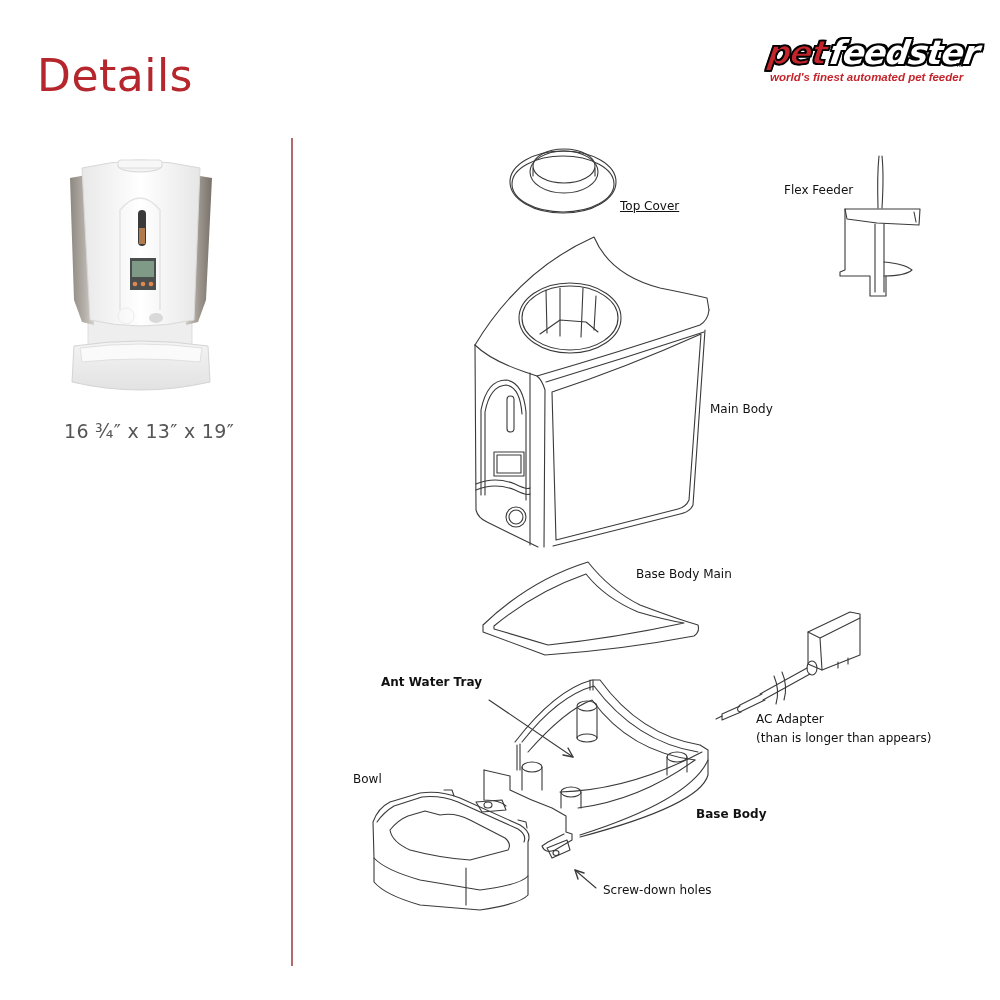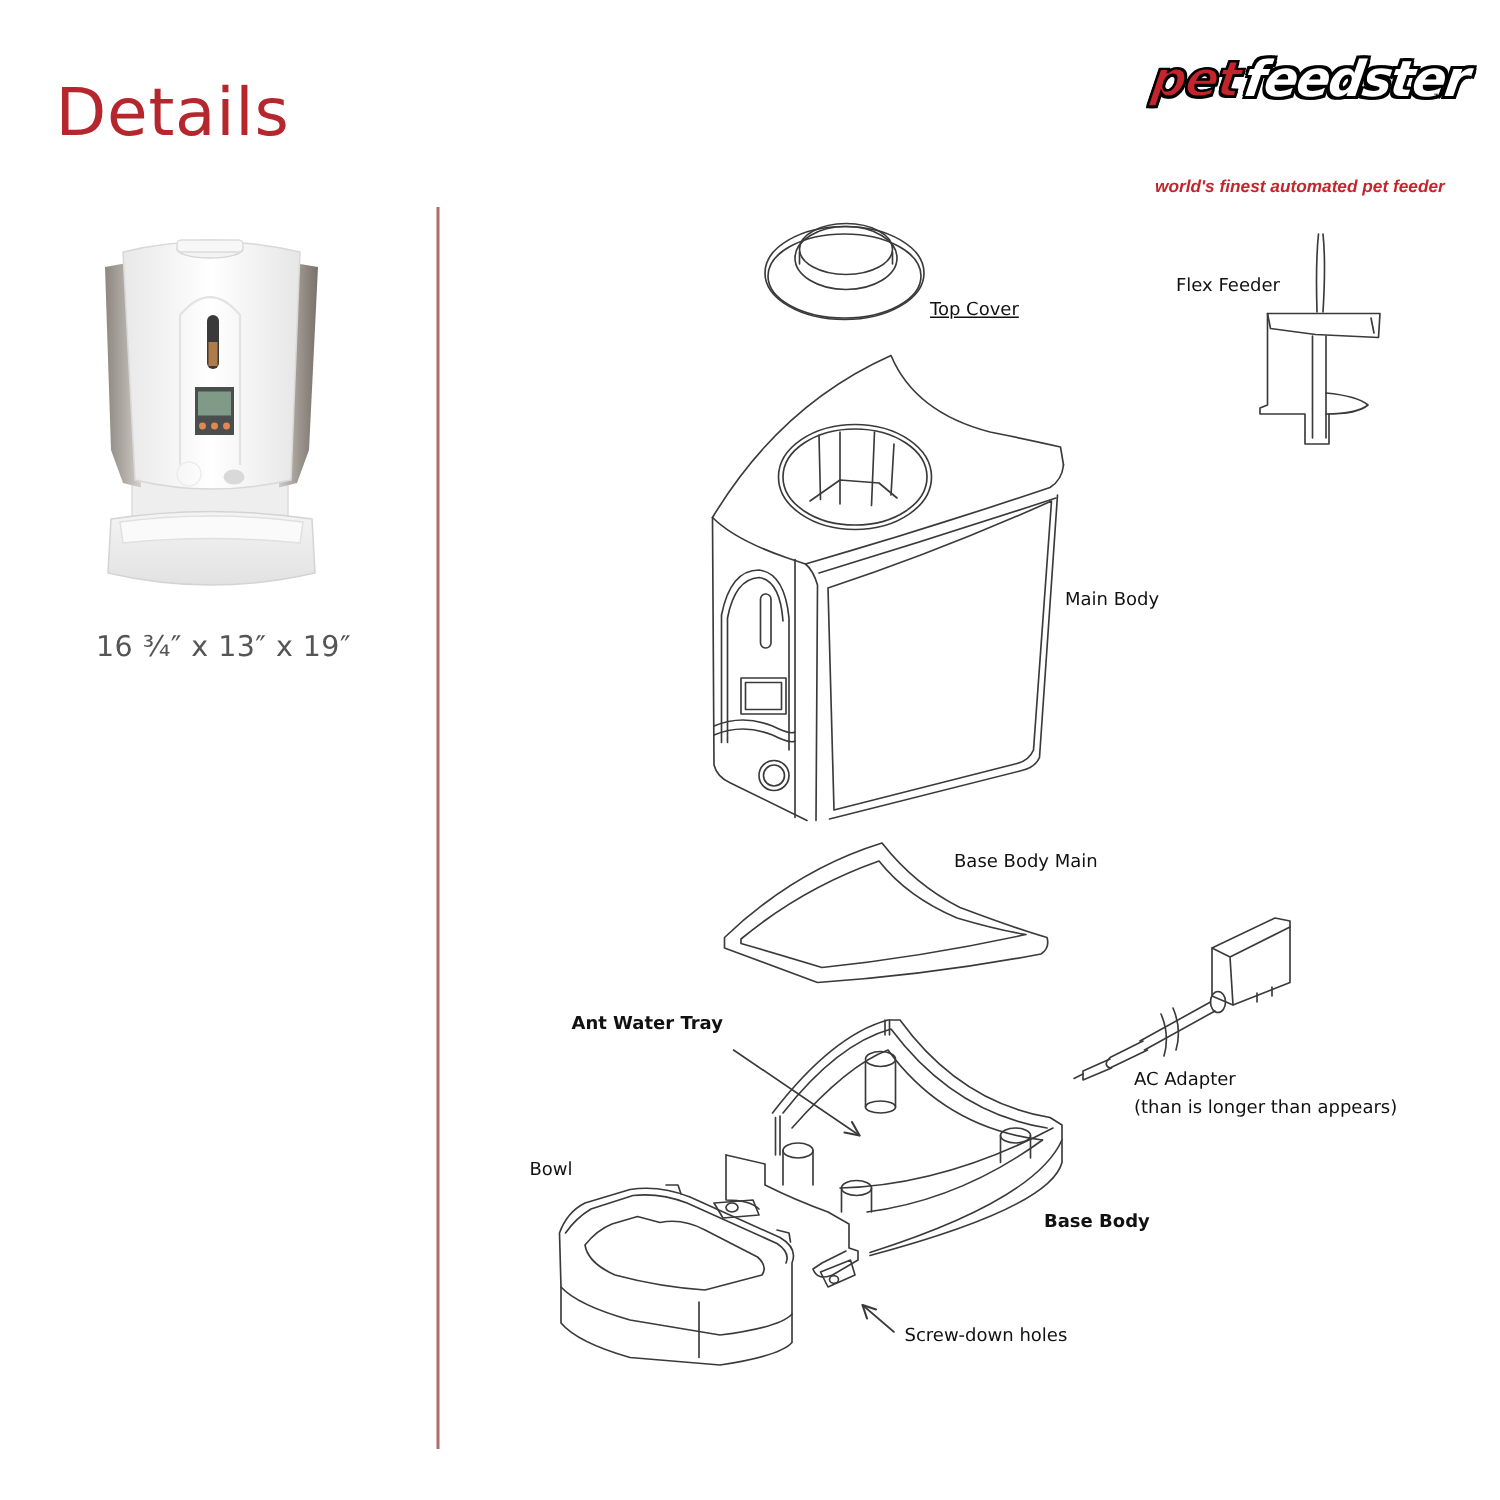--- a/index.html
+++ b/index.html
@@ -3,21 +3,21 @@
 <meta charset="utf-8">
 <style>
   html, body { margin:0; padding:0; background:#ffffff; }
   body { width:1000px; height:1000px; position:relative; overflow:hidden; font-family:"Liberation Sans", sans-serif; }
   .title { position:absolute; left:37px; top:30px; font-size:44px; color:#b5272d; font-family:"DejaVu Sans", sans-serif; font-weight:400; letter-spacing:0.5px; line-height:1;margin-top:24px; }
   .logo { position:absolute; left:768px; top:36px; width:200px; height:52px; }
   .logo .word { position:absolute; top:0; font-family:"DejaVu Sans", sans-serif; font-weight:bold; font-style:italic; font-size:33px; letter-spacing:-1px; line-height:1; transform:skewX(-8deg); }
   .logo .pet { left:0; color:#c4242b; -webkit-text-stroke:1.5px #000; text-shadow:1px 1px 0 #000,-1px -1px 0 #000,1px -1px 0 #000,-1px 1px 0 #000; }
   .logo .feedster { left:62px; color:#ffffff; text-shadow:2px 0 0 #000,-2px 0 0 #000,0 2px 0 #000,0 -2px 0 #000,2px 2px 0 #000,-2px -2px 0 #000,2px -2px 0 #000,-2px 2px 0 #000; }
   .logo .tm { position:absolute; left:188px; top:26px; font-size:5px; color:#000; }
-  .logo .tagline { position:absolute; left:2px; top:35px; font-size:11.5px; color:#c4242b; font-weight:bold; font-style:italic; white-space:nowrap; font-family:"Liberation Sans", sans-serif;margin-top:48px; }
+  .logo .tagline { position:absolute; left:2px; top:35px; font-size:11.5px; color:#c4242b; font-weight:bold; font-style:italic; white-space:nowrap; font-family:"Liberation Sans", sans-serif; }
   .divider { position:absolute; left:291px; top:138px; width:2px; height:828px; background:#b36a6a; }
   .product { position:absolute; left:60px; top:150px; width:160px; height:260px; }
   .dims { position:absolute; left:64px; top:420px; font-size:19px; color:#555; font-family:"DejaVu Sans", sans-serif; letter-spacing:0.3px; white-space:nowrap; }
   .label { position:absolute; font-size:12px; color:#111; white-space:nowrap; font-family:"DejaVu Sans", sans-serif; }
   .art { position:absolute; left:0; top:0; width:1000px; height:1000px; }
 </style>
 </head>
 <body>
 
 <div class="title">Details</div>
@@ -187,20 +187,20 @@
     <path d="M573 757 L563 755 M573 757 L568 748" stroke-width="1.4"></path>
   </g>
   <g>
     <path d="M596 888 L575 870"></path>
     <path d="M575 870 L578 879 M575 870 L584 873" stroke-width="1.4"></path>
   </g>
 </svg>
 
 <div class="label" style="left:620px; top:199px;text-decoration:underline;">Top Cover</div>
 <div class="label" style="left:784px; top:183px;">Flex Feeder</div>
-<div class="label" style="left:710px; top:392px;">Main Body</div>
+<div class="label" style="left:710px; top:402px;">Main Body</div>
 <div class="label" style="left:636px; top:567px;">Base Body Main</div>
 <div class="label" style="left:381px; top:675px;font-weight:bold;">Ant Water Tray</div>
 <div class="label" style="left:756px; top:712px;">AC Adapter</div>
 <div class="label" style="left:756px; top:731px;">(than is longer than appears)</div>
 <div class="label" style="left:353px; top:772px;">Bowl</div>
 <div class="label" style="left:696px; top:807px;font-weight:bold;">Base Body</div>
 <div class="label" style="left:603px; top:883px;text-align:center;">Screw-down holes</div>
 
 </body></html>

